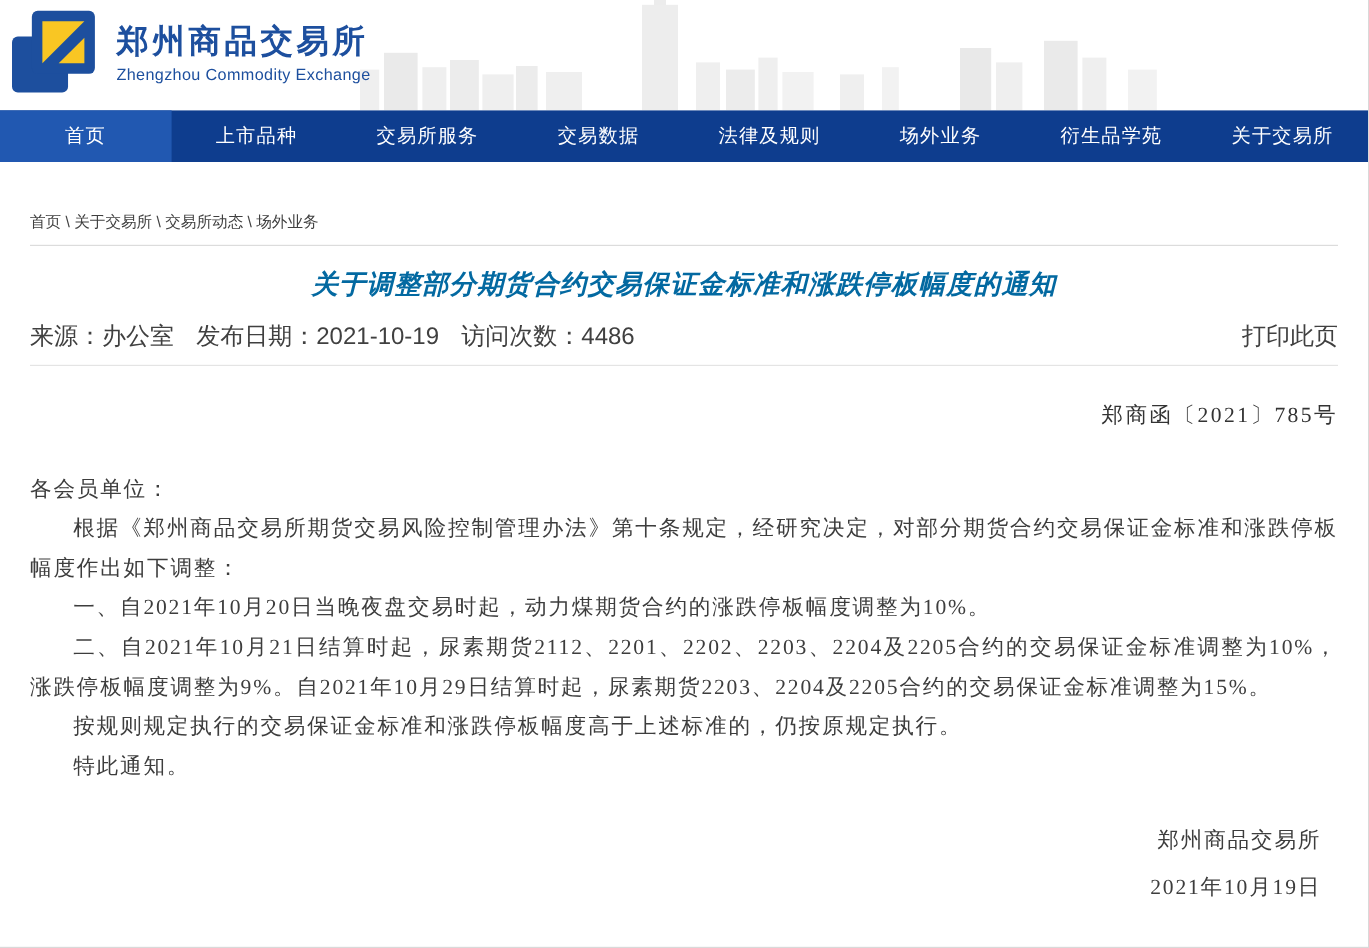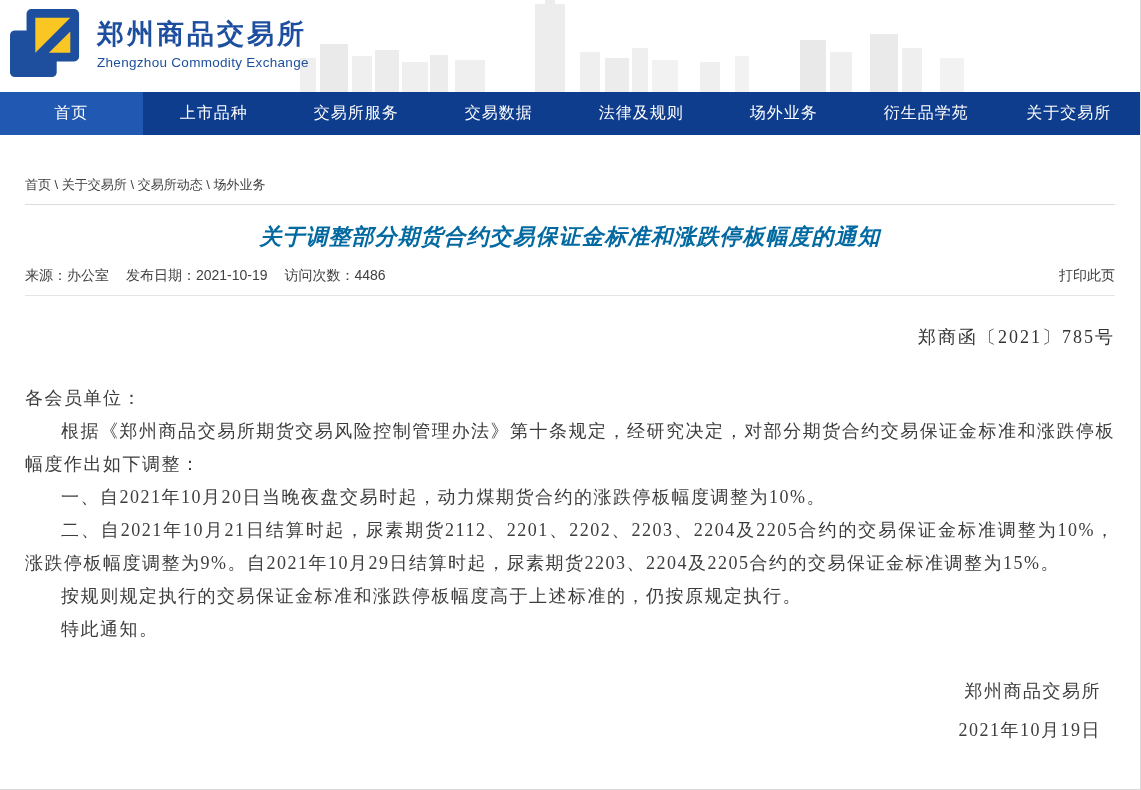--- a/index.html
+++ b/index.html
@@ -22,21 +22,21 @@
   .nav-item.active { background:#2158b1; }
 
   
   .content { padding:0 25px; }
   .breadcrumb { margin-top:41px; font-size:13px; color:#404040; padding-bottom:10px;
                 border-bottom:1px solid #dcdcdc; }
   .crumb { cursor:pointer; }
   .article-title { text-align:center; font-size:22px; font-weight:bold; color:#0369a1;
                    margin:17px 0 0 0; letter-spacing:1px;font-style:italic; }
   .meta-row { display:flex; justify-content:space-between; align-items:center; margin-top:15px;
-              padding-bottom:10px; border-bottom:1px solid #e4e4e4; font-size:14px; color:#404040; }
+              padding-bottom:10px; border-bottom:1px solid #e4e4e4; font-size:20px; color:#404040; }
   .meta-left span { margin-right:13px; }
   .print-link { color:#404040; text-decoration:none; cursor:pointer; }
 
   .doc-number { text-align:right; font-family:"Liberation Serif","DejaVu Serif",serif;
                 font-size:18px; color:#333; margin-top:29px; letter-spacing:2px; }
 
   .body-text { font-family:"Liberation Serif","DejaVu Serif",serif; font-size:18px; color:#3d3d3d;
                margin-top:33px; letter-spacing:1.5px; }
   .body-text p { margin:0; line-height:33px; text-align:justify; }
   .body-text p.indent { text-indent:2em; }

